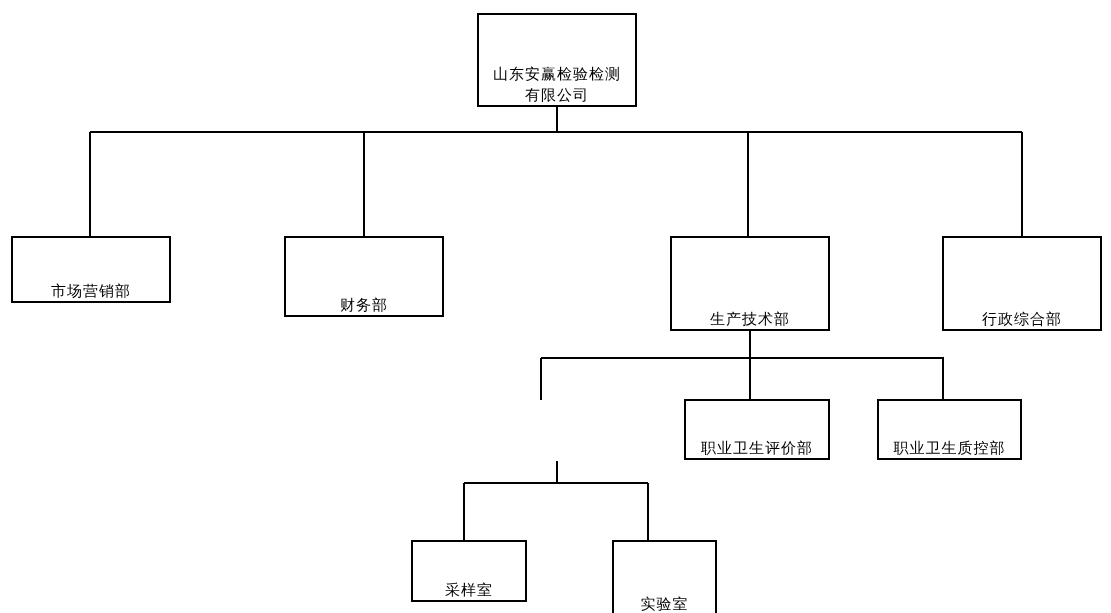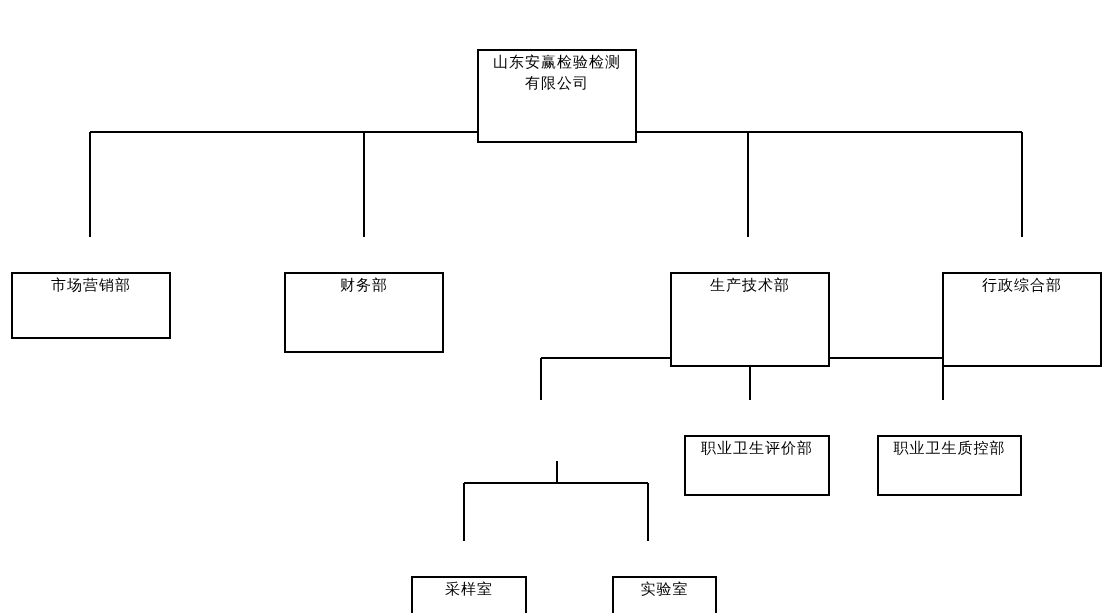--- a/index.html
+++ b/index.html
@@ -25,23 +25,22 @@
   .connectors line {
     stroke: #000000;
     stroke-width: 2;
   }
   .node {
     position: absolute;
     box-sizing: border-box;
     background: #ffffff;
     border: 2px solid #000000;
     display: flex;
-    align-items: flex-start;
+    align-items: flex-end;
     justify-content: center;
-    margin-top: 36px;
   }
   .node .label {
     color: #000000;
     font-size: 15px;
     line-height: 21px;
     text-align: center;
     white-space: pre-line;
     letter-spacing: 1px;
   }
 </style>

